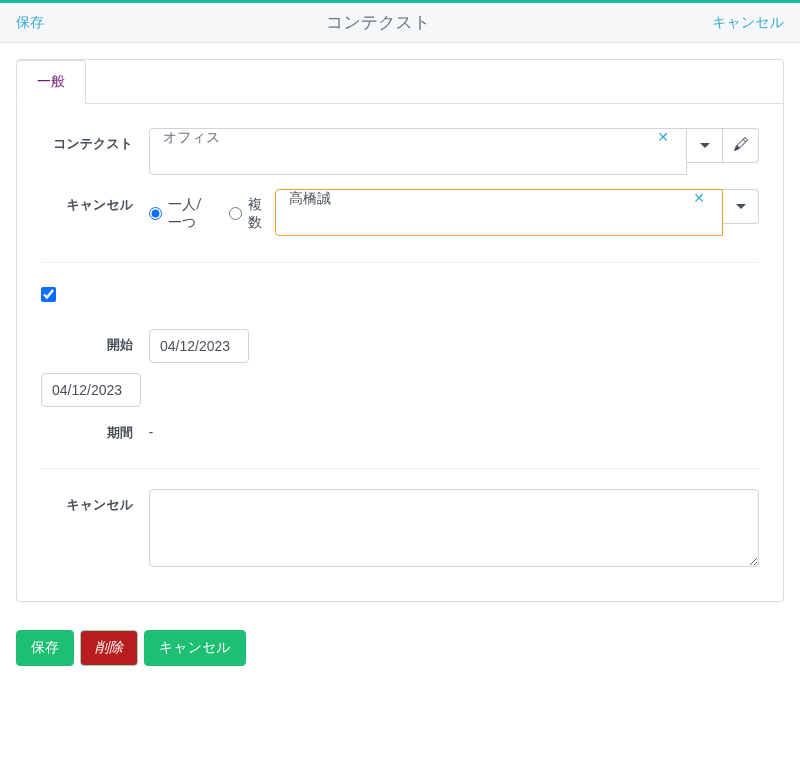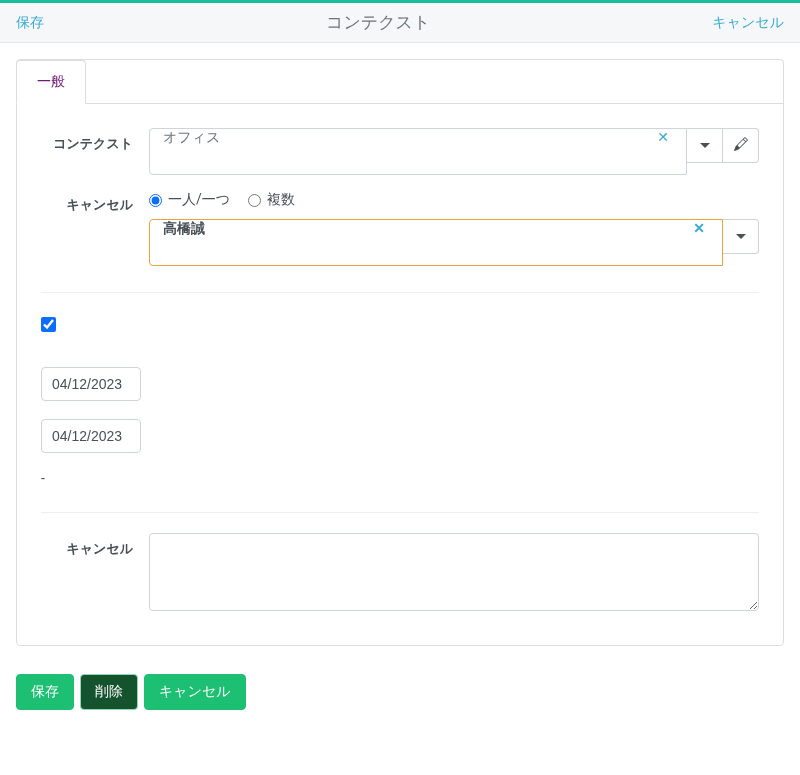--- a/index.html
+++ b/index.html
@@ -75,40 +75,39 @@
     font-size: 13px;
     padding-top: 7px;
     flex-shrink: 0;
   }
   .field {
     flex: 1;
     display: flex;
     align-items: center;
     gap: 0;
   }
-  .field-stack { flex-direction: column; align-items: stretch; gap: 10px; }
+  .field-stack { align-items: stretch; gap: 10px; }
   .inputgroup {
     display: flex;
     width: 100%;
   }
   .select-input {
     flex: 1;
     display: flex;
     align-items: flex-start;
     height: 47px;
     border: 1px solid #ced4da;
     border-radius: 4px 0 0 4px;
     padding: 0 13px;
     background: #fff;
     color: #6c757d;
     position: relative;
   }
   .select-input.highlight {
     border-color: #e8a33d;
-    font-weight: bold;
   }
   .select-input .value {
     flex: 1;
     color: #495057;
   }
   .select-input .placeholder-val {
     flex: 1;
     color: #6c757d;
   }
   .clear-x {
@@ -149,21 +148,20 @@
   .checkbox-wrap { padding-top: 4px; }
   .checkbox-wrap input { width:15px; height:15px; accent-color: #0d6efd; cursor:pointer;}
   .date-input {
     width: 100px;
     height: 34px;
     border: 1px solid #ced4da;
     border-radius: 4px;
     padding: 0 10px;
     color: #495057;
     font-size: 14px;
-    margin-top: 8px;
   }
   .static-text { padding-top: 7px; color:#495057;}
   hr.sep {
     border: none;
     border-top: 1px solid #eee;
     margin: 26px 0 20px;
   }
   textarea.comment {
     width: 100%;
     height: 78px;
@@ -181,21 +179,21 @@
   }
   .btn {
     padding: 8px 14px;
     border-radius: 4px;
     border: 1px solid transparent;
     color: #fff;
     cursor: pointer;
     font-size: 14px;
   }
   .btn-primary { background: #1dbf73; border-color: #1dbf73; }
-  .btn-muted { background: #14532d; border-color: #8fd9b6; }
+  .btn-muted { background: #b91c1c; border-color: #8fd9b6; font-style: italic; }
   .btn-secondary { background: #1dbf73; border-color: #1dbf73; }
 </style>
 </head>
 <body>
 
 <div class="topbar"></div>
 
 <div class="header">
   <span class="header-left">保存</span>
   <span class="header-title">コンテクスト</span>
@@ -264,32 +262,34 @@
         <div class="field">
           <div class="checkbox-wrap">
             <input type="checkbox" checked="" style="">
           </div>
         </div>
       </div>
 
       <div style="height:10px"></div>
 
       <div class="row tight">
+        <div class="label">開始</div>
         <div class="field">
           <input class="date-input" value="04/12/2023" style="">
         </div>
       </div>
 
       <div class="row tight">
         <div class="field">
           <input class="date-input" value="04/12/2023" style="">
         </div>
       </div>
 
       <div class="row">
+        <div class="label">期間</div>
         <div class="field">
           <span class="static-text">-</span>
         </div>
       </div>
 
       <hr class="sep">
 
       <div class="row">
         <div class="label">キャンセル</div>
         <div class="field">

